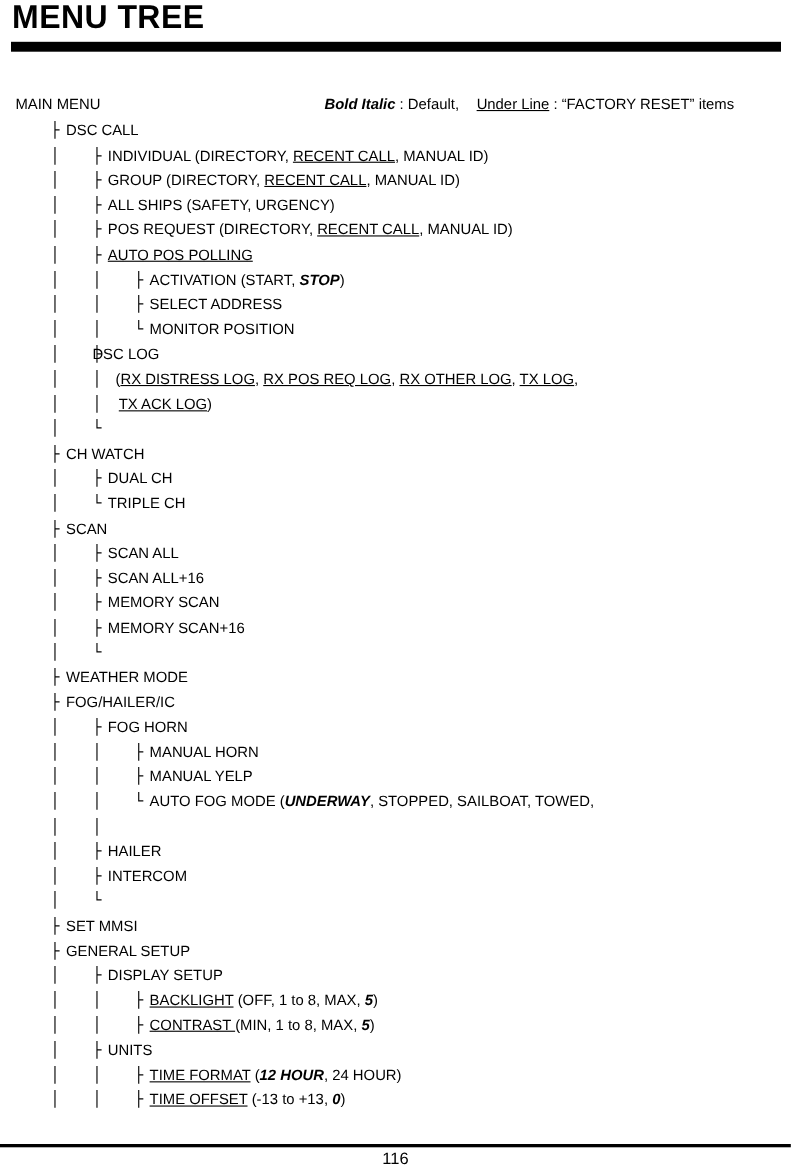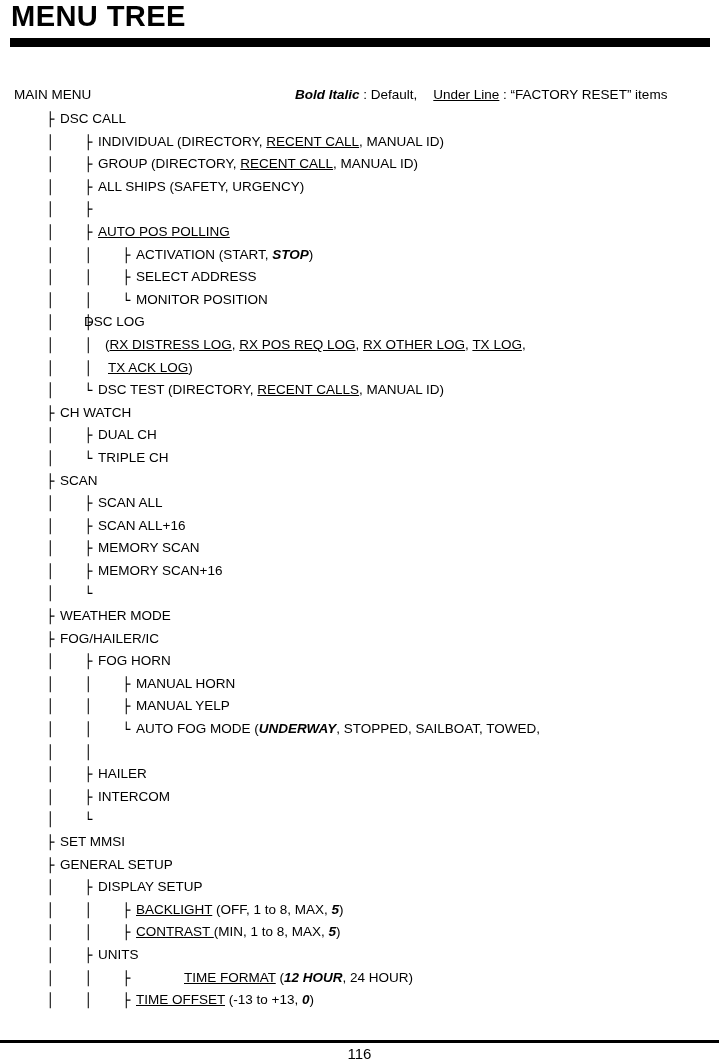--- a/index.html
+++ b/index.html
@@ -157,20 +157,21 @@
       <span class="label" style="left: 98px;"><span>GROUP (DIRECTORY, </span><span class="u">RECENT CALL</span><span>, MANUAL ID)</span></span>
     </div>
     <div class="tree-row">
       <span class="guide" style="left: 46px;">│</span>
       <span class="conn" style="left: 84px;">├</span>
       <span class="label" style="left: 98px;"><span>ALL SHIPS (SAFETY, URGENCY)</span></span>
     </div>
     <div class="tree-row">
       <span class="guide" style="left: 46px;">│</span>
       <span class="conn" style="left: 84px;">├</span>
+      <span class="label" style="left: 98px;"><span>POS REQUEST (DIRECTORY, </span><span class="u">RECENT CALL</span><span>, MANUAL ID)</span></span>
     </div>
     <div class="tree-row">
       <span class="guide" style="left: 46px;">│</span>
       <span class="conn" style="left: 84px;">├</span>
       <span class="label" style="left: 98px;"><span class="u">AUTO POS POLLING</span></span>
     </div>
     <div class="tree-row">
       <span class="guide" style="left: 46px;">│</span>
       <span class="guide" style="left: 84px;">│</span>
       <span class="conn" style="left: 122px;">├</span>
@@ -199,21 +200,20 @@
       <span class="label" style="left: 105px;"><span>(</span><span class="u">RX DISTRESS LOG</span><span>, </span><span class="u">RX POS REQ LOG</span><span>, </span><span class="u">RX OTHER LOG</span><span>, </span><span class="u">TX LOG</span><span>,</span></span>
     </div>
     <div class="tree-row">
       <span class="guide" style="left: 46px;">│</span>
       <span class="guide" style="left: 84px;">│</span>
       <span class="label" style="left: 108px;"><span class="u">TX ACK LOG</span><span>)</span></span>
     </div>
     <div class="tree-row">
       <span class="guide" style="left: 46px;">│</span>
       <span class="conn" style="left: 84px;">└</span>
-      <span class="label" style="left: 98px;"><span>DSC TEST (DIRECTORY, </span><span class="u">RECENT CALLS</span><span>, MANUAL ID)</span></span>
     </div>
     <div class="tree-row">
       <span class="conn" style="left: 46px;">├</span>
       <span class="label" style="left: 60px;"><span>CH WATCH</span></span>
     </div>
     <div class="tree-row">
       <span class="guide" style="left: 46px;">│</span>
       <span class="conn" style="left: 84px;">├</span>
       <span class="label" style="left: 98px;"><span>DUAL CH</span></span>
     </div>
@@ -326,21 +326,21 @@
     </div>
     <div class="tree-row">
       <span class="guide" style="left: 46px;">│</span>
       <span class="conn" style="left: 84px;">├</span>
       <span class="label" style="left: 98px;"><span>UNITS</span></span>
     </div>
     <div class="tree-row">
       <span class="guide" style="left: 46px;">│</span>
       <span class="guide" style="left: 84px;">│</span>
       <span class="conn" style="left: 122px;">├</span>
-      <span class="label" style="left: 136px; margin-left: 48px;"><span class="u">TIME FORMAT</span><span> (</span><span class="bi">12 HOUR</span><span>, 24 HOUR)</span></span>
+      <span class="label" style="left: 136px;"><span class="u">TIME FORMAT</span><span> (</span><span class="bi">12 HOUR</span><span>, 24 HOUR)</span></span>
     </div>
     <div class="tree-row">
       <span class="guide" style="left: 46px;">│</span>
       <span class="guide" style="left: 84px;">│</span>
       <span class="conn" style="left: 122px;">├</span>
       <span class="label" style="left: 136px;"><span class="u">TIME OFFSET</span><span> (-13 to +13, </span><span class="bi">0</span><span>)</span></span>
     </div>
   </div>
 
 <div id="footer-rule"></div>

